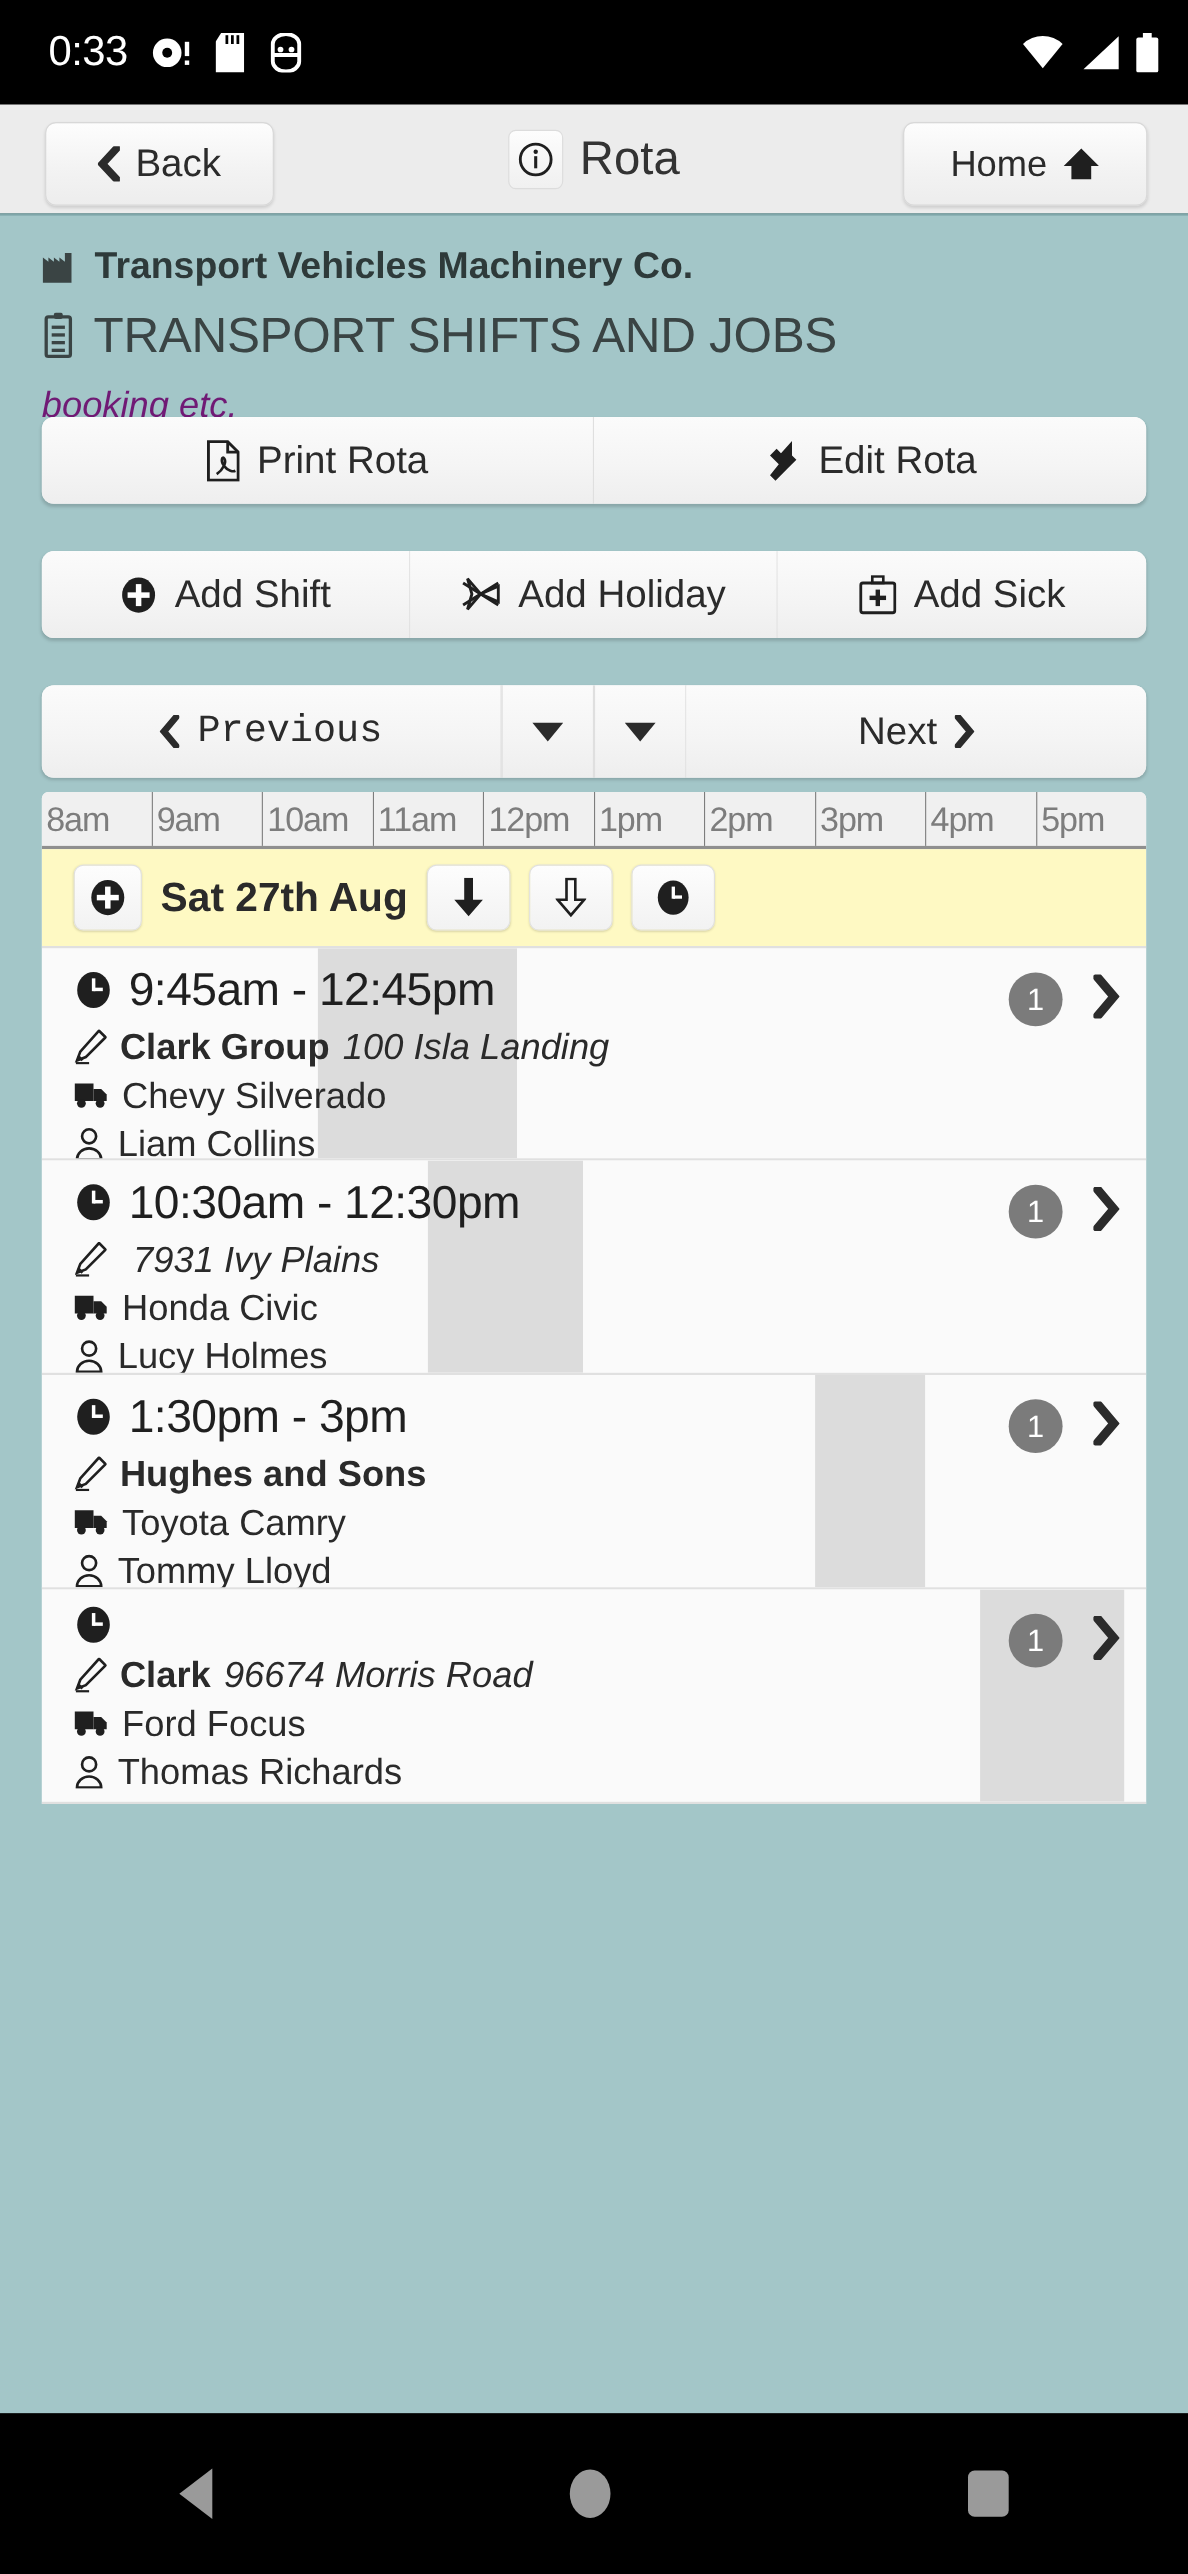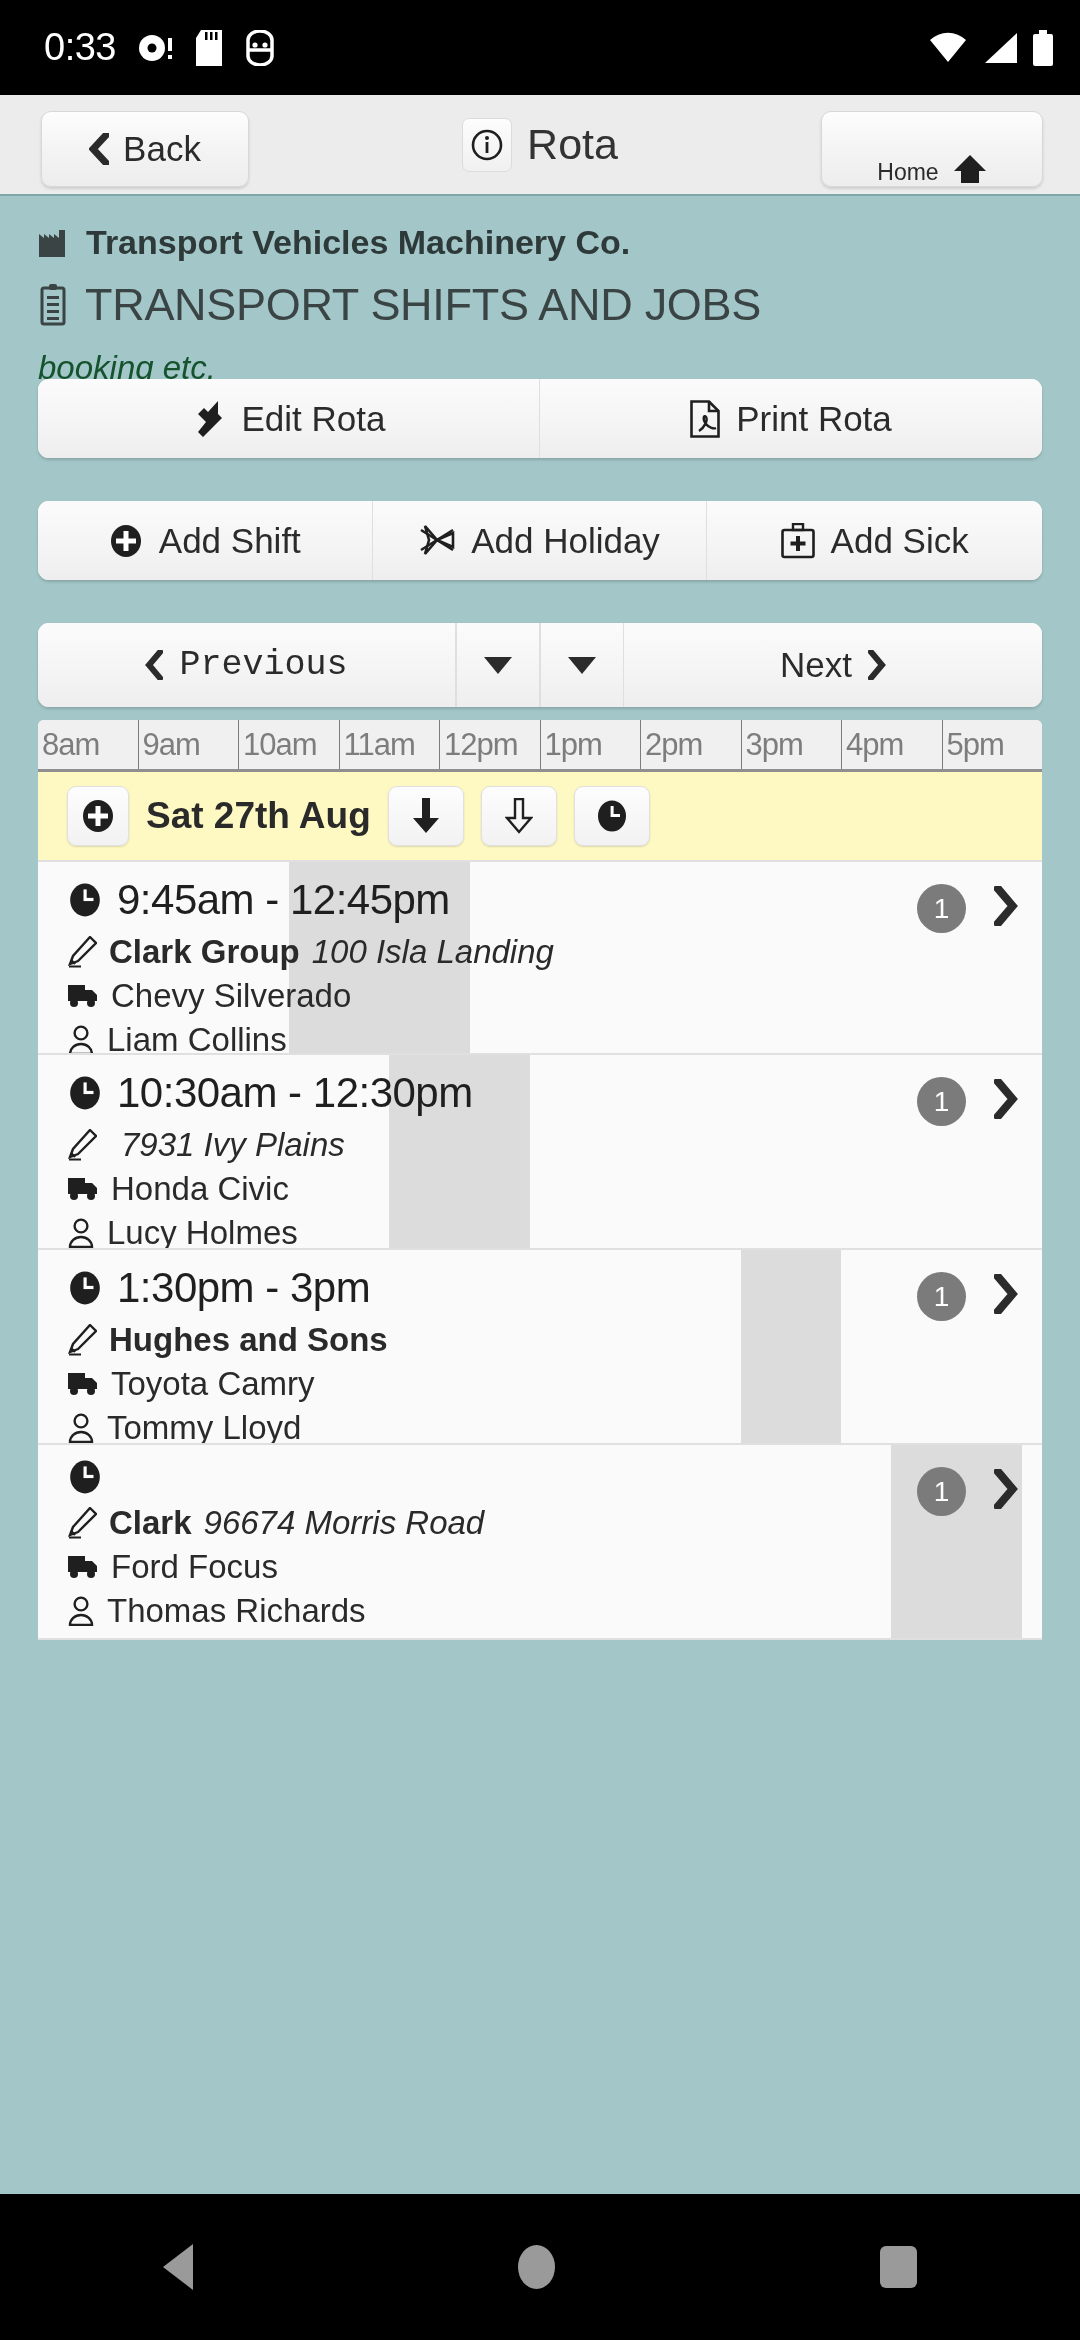--- a/index.html
+++ b/index.html
@@ -84,23 +84,22 @@
     width: 208px; height: 76px;
     gap: 14px;
     font-size: 35px;
     color: #2b2b2b;
   }
   .home-btn {
     position: absolute;
     right: 37px; top: 16px;
     width: 222px; height: 76px;
     gap: 14px;
-    font-size: 23px;
+    font-size: 33px;
     color: #2b2b2b;
-    align-items: flex-end;
   }
   .title-wrap {
     position: absolute;
     left: 0; top: 0;
     width: 1080px; height: 99px;
     display: flex;
     align-items: center;
     justify-content: center;
     gap: 15px;
     pointer-events: none;
@@ -144,21 +143,21 @@
     display: flex; align-items: center; gap: 17px;
     font-size: 45px;
     color: #3a4444;
     letter-spacing: -0.3px;
   }
   .subtitle {
     position: absolute;
     left: 38px; top: 153px;
     font-size: 33px;
     font-style: italic;
-    color: #14532d;
+    color: #701a75;
   }
 
   
   .btnrow {
     position: absolute;
     left: 38px;
     width: 1004px;
     height: 79px;
     display: flex;
     background: linear-gradient(180deg, #fbfbfb 0%, #f4f4f4 60%, #eeeeee 100%);
@@ -430,32 +429,32 @@
         <rect x="9" y="26" width="12" height="3" fill="#3a4444"></rect>
         <rect x="9" y="33" width="12" height="3" fill="#3a4444"></rect>
       </svg>
       <span>TRANSPORT SHIFTS AND JOBS</span>
     </div>
 
     <div class="subtitle">booking etc.</div>
 
     <div class="btnrow row1">
       <div class="seg wide-half">
-        <svg width="34" height="38" viewBox="0 0 34 38">
-          <path d="M26 1 L16 12 L12 8 L6 14 L14 22 L6 32 L11 37 L22 26 L30 18 L26 14 Z" fill="#1f1f1f"></path>
-        </svg>
-        <span>Edit Rota</span>
-      </div>
-      <div class="seg wide-half">
         <svg width="30" height="38" viewBox="0 0 30 38">
           <path d="M1.5 1.5 H19 L28.5 11 V36.5 H1.5 Z" fill="none" stroke="#1f1f1f" stroke-width="2.6"></path>
           <path d="M19 1.5 V11 H28.5" fill="none" stroke="#1f1f1f" stroke-width="2.6"></path>
           <path d="M9 31 c6 -4 9 -11 7 -14 c-2 -3 -4 2 0 7 c3 4 8 5 10 4" fill="none" stroke="#1f1f1f" stroke-width="2.4"></path>
         </svg>
         <span>Print Rota</span>
+      </div>
+      <div class="seg wide-half">
+        <svg width="34" height="38" viewBox="0 0 34 38">
+          <path d="M26 1 L16 12 L12 8 L6 14 L14 22 L6 32 L11 37 L22 26 L30 18 L26 14 Z" fill="#1f1f1f"></path>
+        </svg>
+        <span>Edit Rota</span>
       </div>
     </div>
 
     <div class="btnrow row2">
       <div class="seg third">
         <svg width="34" height="34" viewBox="0 0 34 34">
           <ellipse cx="17" cy="17" rx="15" ry="16" fill="#1f1f1f"></ellipse>
           <rect x="14.5" y="7" width="5" height="20" fill="#fff"></rect>
           <rect x="7" y="14.5" width="20" height="5" fill="#fff"></rect>
         </svg>

